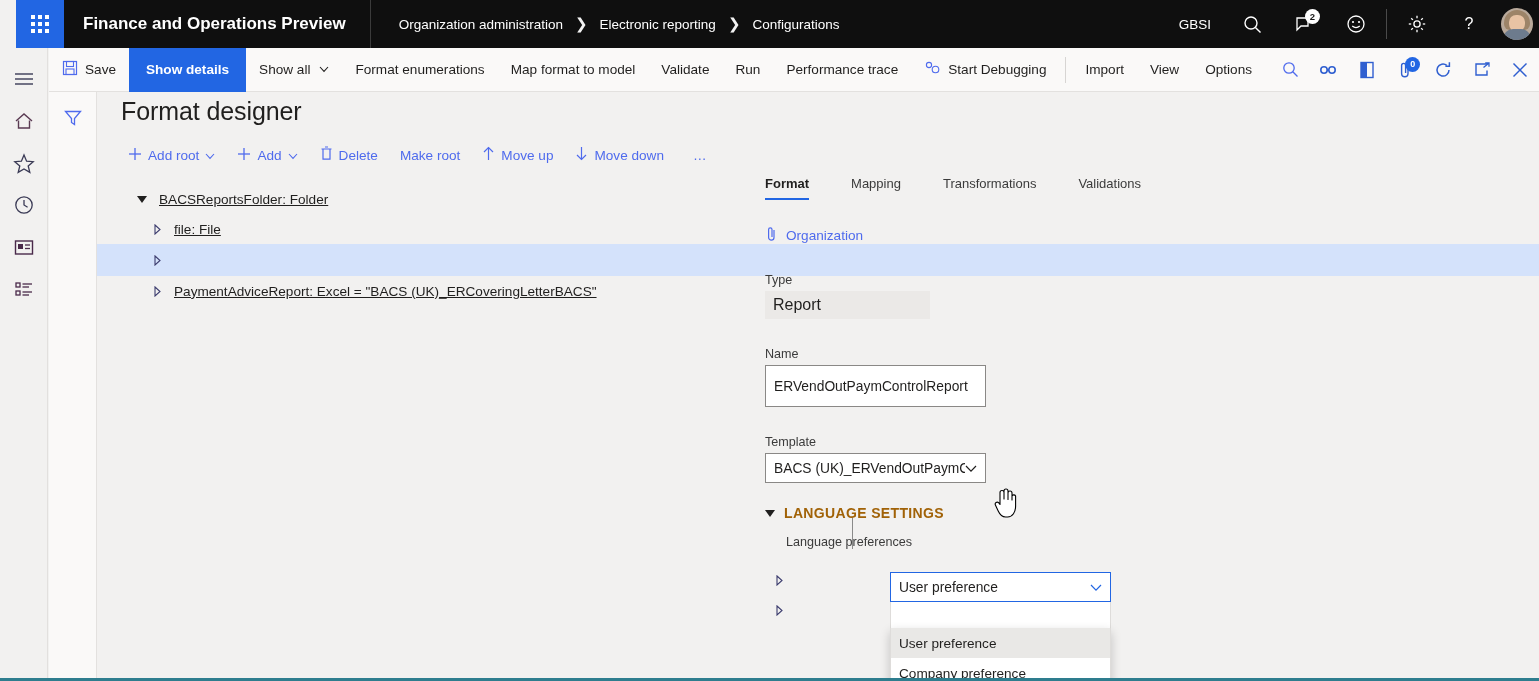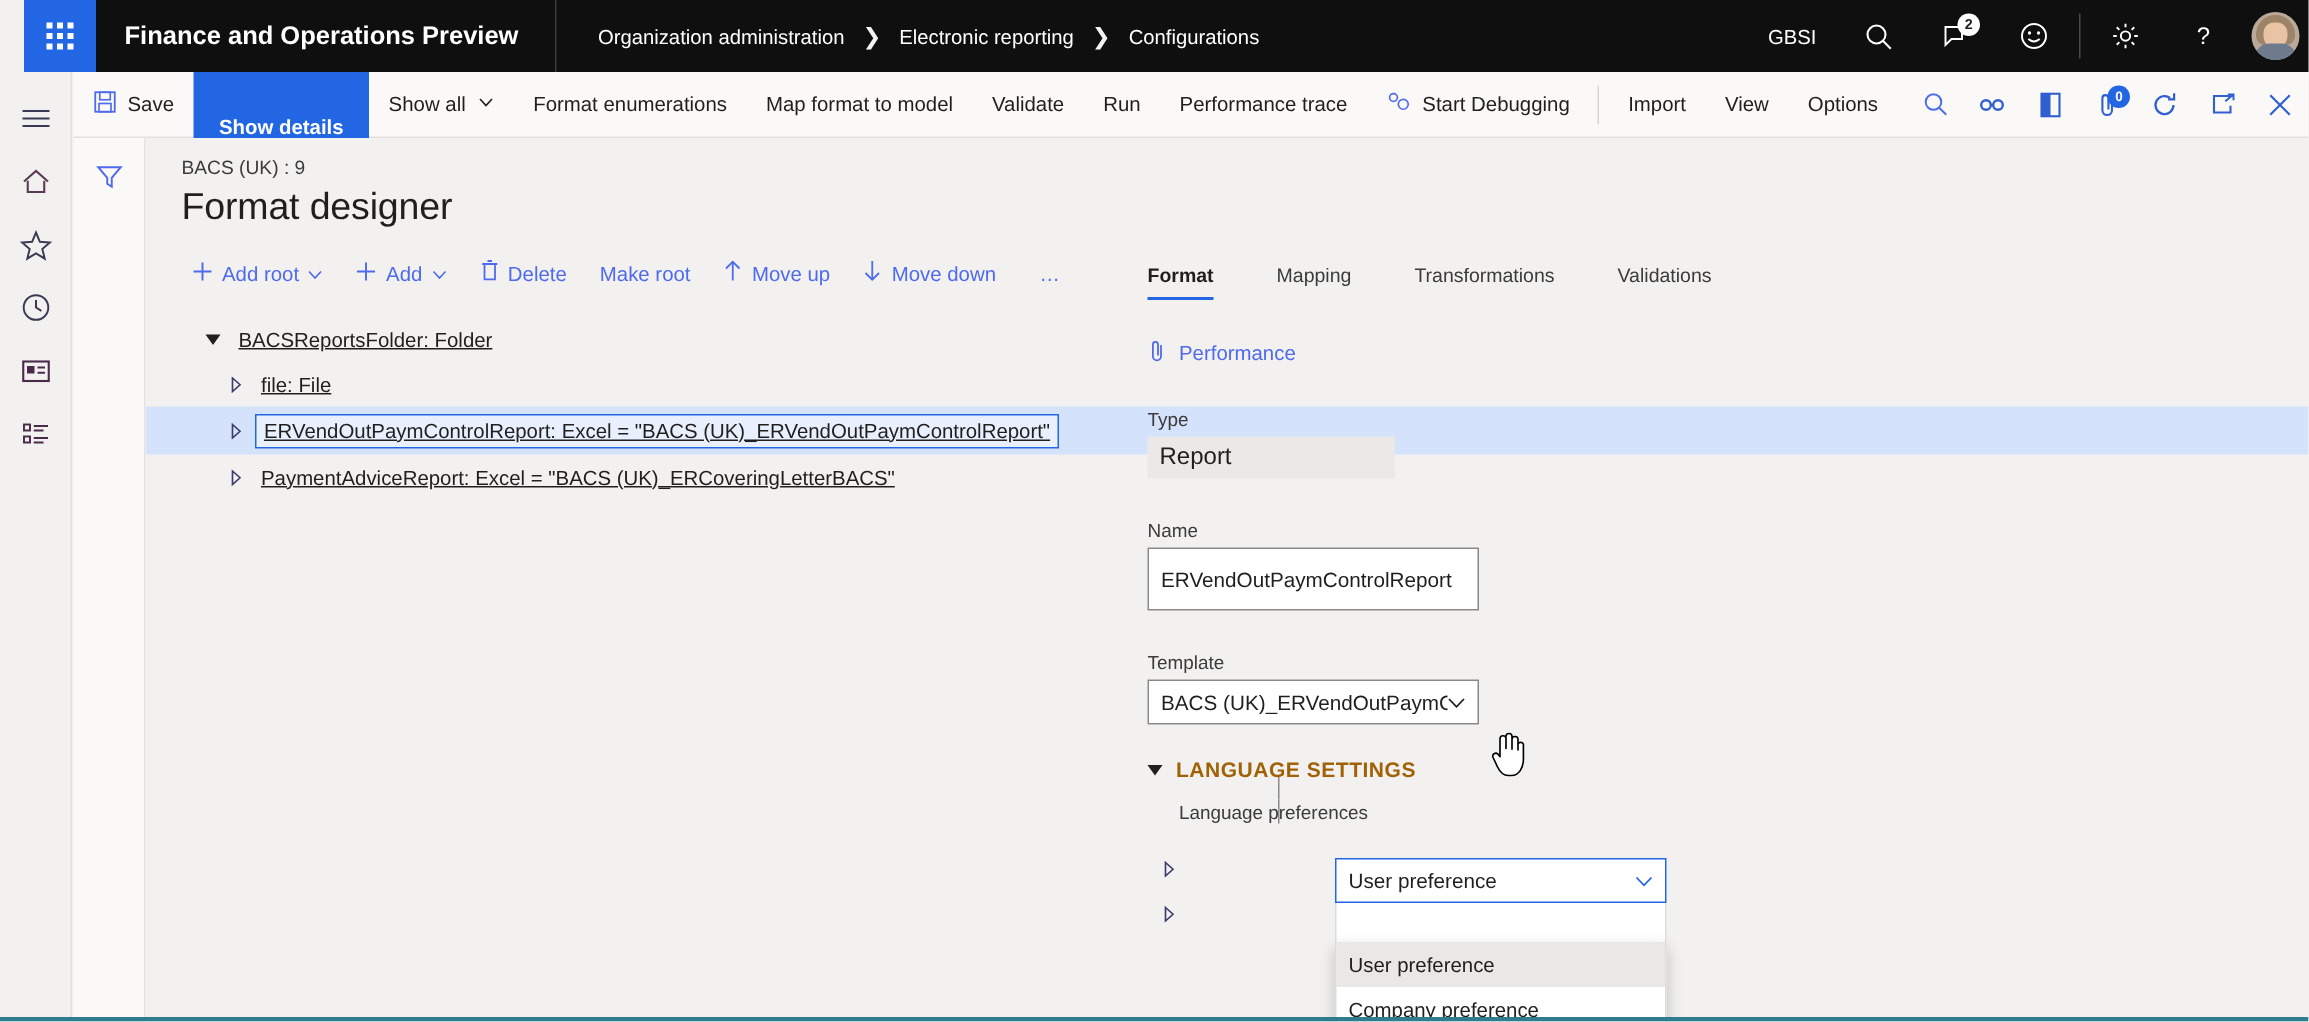--- a/index.html
+++ b/index.html
@@ -83,21 +83,21 @@
   
   .toolbar {
     position: absolute; left: 49px; top: 48px; width: 1490px; height: 44px;
     background: #faf9f8; border-bottom: 1px solid #e3e1df;
     display: flex; align-items: center;
   }
   .tb-item {
     height: 44px; display: flex; align-items: center; padding: 0 13px; gap: 7px;
     font-size: 13.6px; color: #201f1e; cursor: pointer; white-space: nowrap;
   }
-  .tb-item.active { background: #2266e3; color: #ffffff; font-weight: 600; padding: 0 17px; align-items: flex-end; }
+  .tb-item.active { background: #2266e3; color: #ffffff; font-weight: 600; padding: 0 17px; }
   .tb-sep { width: 1px; height: 26px; background: #d7d5d3; margin: 0 6px; }
   .tb-spacer { margin-left: auto; }
   .tb-icon { height: 44px; display: flex; align-items: center; justify-content: center; width: 40px; cursor: pointer; color: #2266e3; position: relative; }
   .badge-blue {
     position: absolute; top: 9px; right: 4px;
     background: #2266e3; color: #ffffff; font-size: 9px; font-weight: 700;
     border-radius: 50%; width: 15px; height: 15px;
     display: flex; align-items: center; justify-content: center;
   }
 
@@ -439,21 +439,20 @@
 
   <div class="filtercol">
     <div class="fbtn">
       <svg width="20" height="18" viewBox="0 0 20 18">
           <path d="M2.5 2.5 H17.5 L11.5 9.5 V15.5 L8.5 13.5 V9.5 Z" fill="none" stroke="#4f6bed" stroke-width="1.3"></path>
         </svg>
     </div>
   </div>
 
   <div class="content">
-    <div class="sub-title">BACS (UK) : 9</div>
     <div class="page-title">Format designer</div>
 
     <div class="actionbar">
       <div class="ab-item">
         <span>
           <svg width="14" height="14" viewBox="0 0 14 14">
               <line x1="7" y1="1" x2="7" y2="13" stroke="#4f6bed" stroke-width="1.3"></line>
               <line x1="1" y1="7" x2="13" y2="7" stroke="#4f6bed" stroke-width="1.3"></line>
             </svg>
         </span>
@@ -526,21 +525,20 @@
             </svg>
         </span>
         <span class="tree-label">file: File</span>
       </div>
       <div class="tree-row selected" style="padding-left:47px; height:32px;">
         <span class="tw">
           <svg width="9" height="11" viewBox="0 0 9 11">
               <path d="M2 1 L7 5.5 L2 10 Z" fill="none" stroke="#3c3c6e" stroke-width="1.1"></path>
             </svg>
         </span>
-        <span class="tree-label">ERVendOutPaymControlReport: Excel = "BACS (UK)_ERVendOutPaymControlReport"</span>
       </div>
       <div class="tree-row" style="padding-left:47px">
         <span class="tw">
           <svg width="9" height="11" viewBox="0 0 9 11">
               <path d="M2 1 L7 5.5 L2 10 Z" fill="none" stroke="#3c3c6e" stroke-width="1.1"></path>
             </svg>
         </span>
         <span class="tree-label">PaymentAdviceReport: Excel = "BACS (UK)_ERCoveringLetterBACS"</span>
       </div>
     </div>
@@ -568,21 +566,21 @@
         <div class="tab">Transformations</div>
         <div class="tab">Validations</div>
       </div>
 
       <div class="attach">
         <span>
           <svg width="13" height="16" viewBox="0 0 13 16">
               <path d="M9 4 V11.5 a2.7 2.7 0 0 1 -5.4 0 V3.6 a1.7 1.7 0 0 1 3.4 0 V11" fill="none" stroke="#4f6bed" stroke-width="1.2"></path>
             </svg>
         </span>
-        <span>Performance</span>
+        <span>Organization</span>
       </div>
 
       <div class="fld">
         <div class="fld-label">Type</div>
         <div class="fld-ro">Report</div>
       </div>
 
       <div class="fld">
         <div class="fld-label">Name</div>
         <div class="fld-input">ERVendOutPaymControlReport</div>

